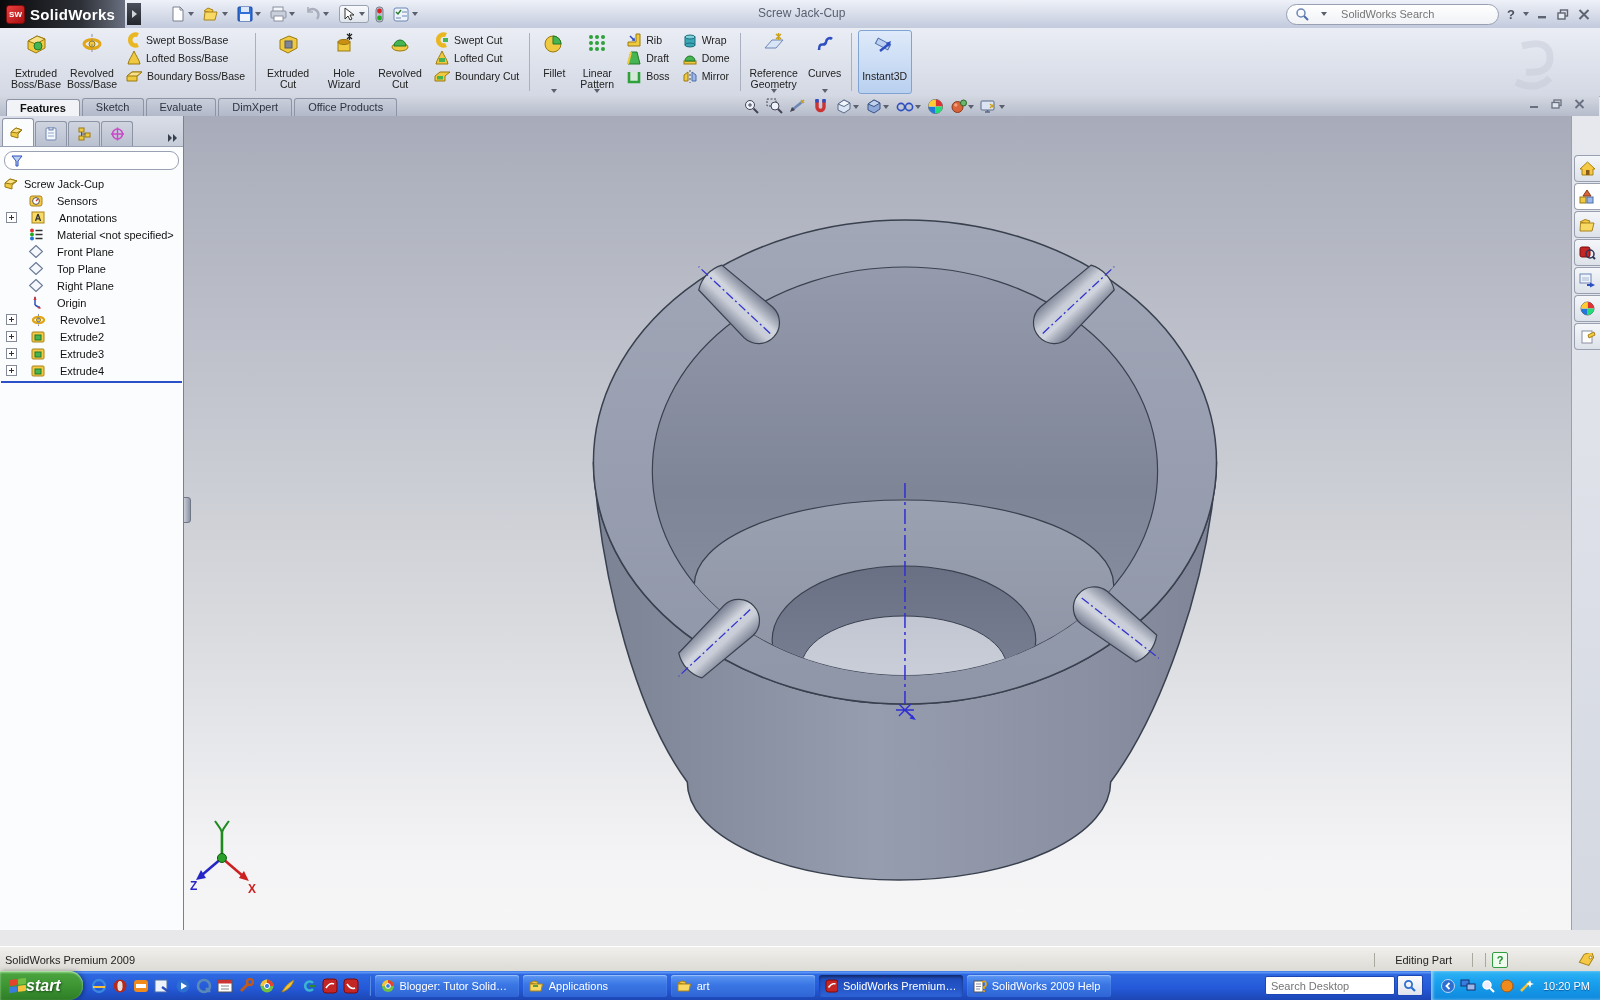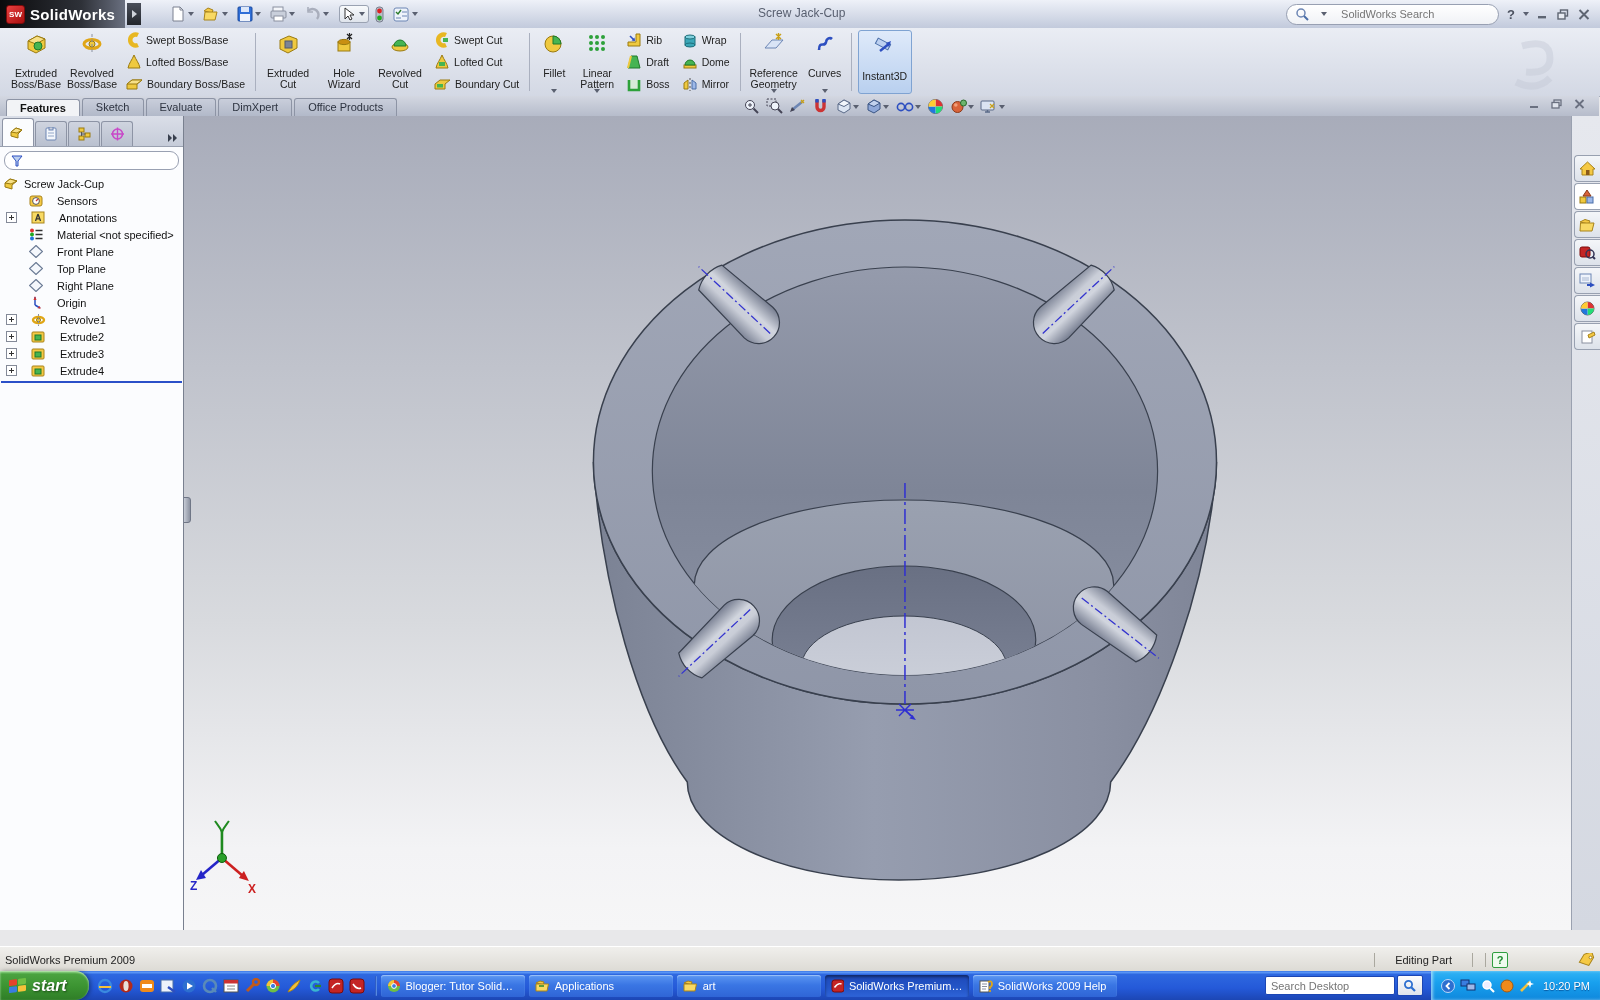--- a/index.html
+++ b/index.html
@@ -33,21 +33,21 @@
   
   .ribbon{position:absolute;top:28px;left:0;right:0;height:68px;
     background:linear-gradient(#eaedf4,#d3d8e4);border-bottom:1px solid #a6acbb;
     display:flex;align-items:stretch;padding-left:8px;}
   .rgroup{display:flex;align-items:stretch;}
   .rsep{width:1px;background:#aab0bf;margin:5px 4px;}
   .rlg{width:56px;display:flex;flex-direction:column;align-items:center;justify-content:flex-start;
     padding-top:4px;text-align:center;line-height:11px;font-size:10.5px;color:#222;position:relative;border-radius:3px;}
   .rlg .rlbl{margin-top:12px;}
   .rlg .bdrop{position:absolute;bottom:3px;left:50%;transform:translateX(-50%);}
-  .rstack{display:flex;flex-direction:column;justify-content:space-between;padding:3px 2px;}
+  .rstack{display:flex;flex-direction:column;justify-content:flex-start;padding:3px 2px;}
   .rsm{display:flex;align-items:center;gap:4px;font-size:10.5px;color:#222;padding:1px 4px;border-radius:2px;white-space:nowrap;}
   .ri{flex:none;}
   .active3d{background:linear-gradient(#dfeafa,#b9d0ef);border:1px solid #7fa3d2;border-radius:3px;margin:2px;}
   .watermark{position:absolute;right:28px;top:8px;opacity:.45;}
   
   .tabrow{position:absolute;top:96px;left:0;right:1px;height:20px;
     background:linear-gradient(#d3d7e1,#b6bccb);border-bottom:1px solid #8d94a5;}
   .ctabs{display:flex;align-items:flex-end;height:20px;padding-left:6px;}
   .ctab{padding:2px 13px 3px;border:1px solid #8d94a5;border-bottom:none;margin-right:2px;
     background:linear-gradient(#c9cedb,#b2b9c9);border-radius:3px 3px 0 0;color:#2d3340;}
@@ -100,21 +100,21 @@
   .ssep{width:1px;height:14px;background:#aaa89f;margin:0 6px;}
   .qicon{width:14px;height:14px;border:1px solid #2f9e3f;background:#eefbee;color:#1d8a2e;font-weight:bold;font-size:11px;
     display:flex;align-items:center;justify-content:center;border-radius:2px;}
   
   .taskbar{position:absolute;top:971px;left:0;right:0;height:29px;
     background:linear-gradient(#3a77e8 0%,#5a95f5 5%,#2e68e0 12%,#2459d8 60%,#1c46b4 100%);
     display:flex;align-items:center;}
   .startbtn{height:29px;padding:0 22px 0 9px;border-radius:0 14px 14px 0;
     background:linear-gradient(#6fc467 0%,#4aa23f 12%,#3b9331 55%,#2f7d27 100%);
     box-shadow:inset 0 1px 2px #bfe9b8, 2px 0 4px rgba(0,0,0,.35);
-    display:flex;align-items:center;gap:6px;color:#fff;font-size:16px;font-weight:bold;font-style:italic;
+    display:flex;align-items:center;gap:0;color:#fff;font-size:16px;font-weight:bold;font-style:italic;
     text-shadow:1px 1px 2px #1d4d18;}
   .flag{display:grid;grid-template-columns:8px 8px;grid-template-rows:6px 6px;gap:1px;transform:skewY(-8deg);}
   .flag i{border-radius:1px;}
   .ql{display:flex;align-items:center;gap:5px;padding:0 8px;}
   .qlsep{width:2px;height:20px;background:linear-gradient(90deg,#1c46b4,#6aa0f0);border-radius:1px;margin:0 2px;}
   .task{width:132px;height:22px;margin:0 2px;border-radius:3px;display:flex;align-items:center;gap:5px;padding:0 6px;
     background:linear-gradient(#5c97f2,#3a76e4 45%,#2f65d6);box-shadow:inset 0 1px 1px #9cc1f8;
     color:#fff;font-size:11px;white-space:nowrap;overflow:hidden;}
   .task.pressed{background:linear-gradient(#1d48b8,#2456c8 60%,#2e63d8);box-shadow:inset 0 2px 3px rgba(0,0,0,.45);}
   .task span{overflow:hidden;text-overflow:ellipsis;}

